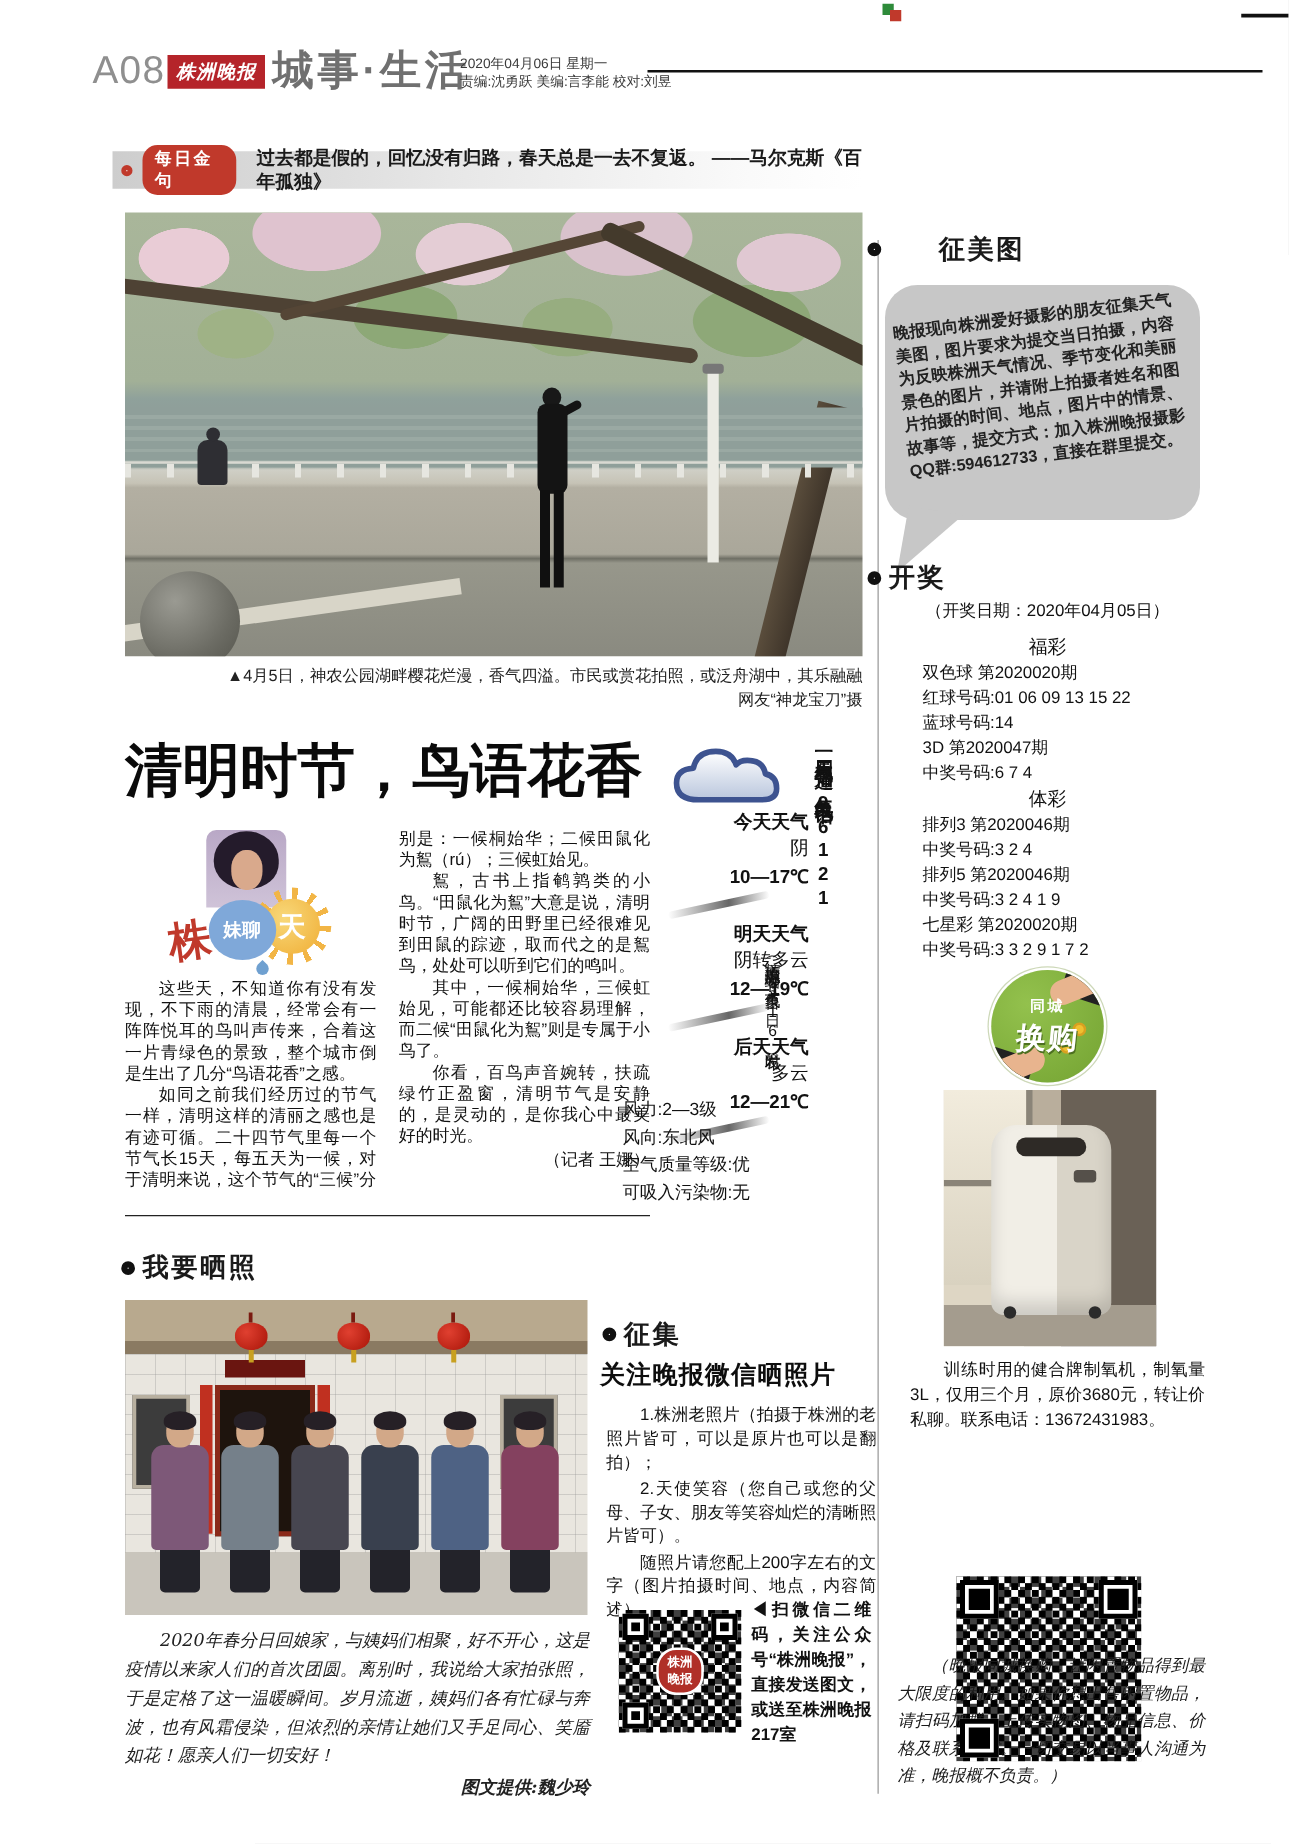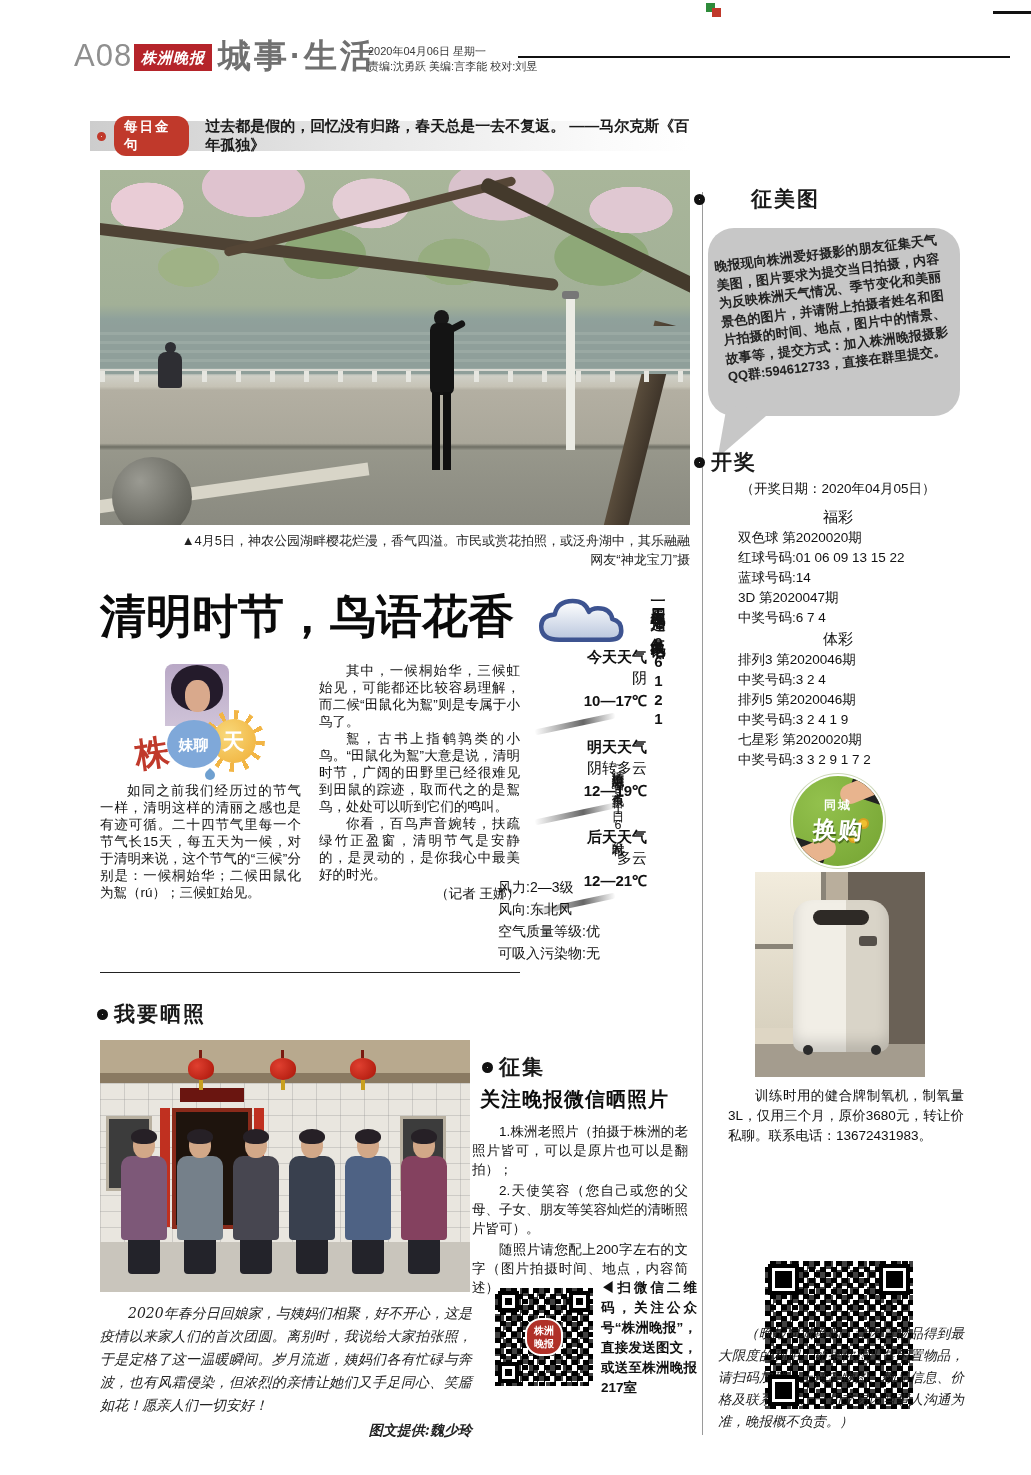--- a/index.html
+++ b/index.html
@@ -131,21 +131,21 @@
   .pg-body { width:46px; height:84px; margin:-2px auto 0; border-radius:10px 10px 4px 4px; }
   .pg-legs { width:32px; height:34px; margin:0 auto; background:#23232a; border-radius:0 0 4px 4px; }
   .story { left:100px; top:1302px; width:372px; font-family:"DejaVu Serif", serif; font-style:italic;
     font-size:14px; line-height:23px; color:#222; text-align:justify; }
   .story .txt { text-indent:2em; }
   .story .credit { text-align:right; margin-top:2px; font-weight:bold; }
 
   
   .zhengji-hd { left:480px; top:1053px; width:216px; }
   .zhengji-title { left:480px; top:1086px; width:220px; font-size:20px; font-weight:900; color:#0d0d0d; letter-spacing:1px; }
-  .zhengji-items { left:472px; top:1122px; width:216px; font-size:13.5px; line-height:19px; text-align:justify; color:#111; }
+  .zhengji-items { left:485px; top:1122px; width:216px; font-size:13.5px; line-height:19px; text-align:justify; color:#111; }
   .zhengji-items p { text-indent:2em; margin-bottom:2px; }
   .qr { background-color:#fff; position:relative; overflow:hidden;
     background-image:repeating-conic-gradient(#000 0% 25%, #fff 25% 50%); background-size:11px 11px; }
   .qr::after { content:''; position:absolute; inset:0;
     background-image:repeating-conic-gradient(#000 0% 25%, transparent 25% 50%); background-size:17px 17px; opacity:.75; }
   .qr-eye { position:absolute; width:21%; height:21%; background:#fff; border:4px solid #000; z-index:2; }
   .qr-eye::before { content:''; position:absolute; inset:3px; background:#000; }
   .qr-eye.tl { left:3px; top:3px; } .qr-eye.tr { right:3px; top:3px; } .qr-eye.bl { left:3px; bottom:3px; }
   .qr1 { left:495px; top:1288px; width:98px; height:98px; }
   .qr-seal { position:absolute; inset:0; margin:auto; width:38px; height:38px; background:#b03028; border:2px solid #fff;
@@ -299,23 +299,24 @@
       <div class="lt-avatar"></div>
       <div class="lt-char">株</div>
       <div class="lt-cloud">
           <span>妹聊</span>
         </div>
       <div class="lt-sun">
           <span>天</span>
         </div>
       <div class="lt-drop"></div>
     </div>
+    <p>这些天，不知道你有没有发现，不下雨的清晨，经常会有一阵阵悦耳的鸟叫声传来，合着这一片青绿色的景致，整个城市倒是生出了几分“鸟语花香”之感。</p>
     <p>如同之前我们经历过的节气一样，清明这样的清丽之感也是有迹可循。二十四节气里每一个节气长15天，每五天为一候，对于清明来说，这个节气的“三候”分别是：一候桐始华；二候田鼠化为鴽（rú）；三候虹始见。</p>
+    <p>鴽，古书上指鹌鹑类的小鸟。“田鼠化为鴽”大意是说，清明时节，广阔的田野里已经很难见到田鼠的踪迹，取而代之的是鴽鸟，处处可以听到它们的鸣叫。</p>
     <p>其中，一候桐始华，三候虹始见，可能都还比较容易理解，而二候“田鼠化为鴽”则是专属于小鸟了。</p>
-    <p>鴽，古书上指鹌鹑类的小鸟。“田鼠化为鴽”大意是说，清明时节，广阔的田野里已经很难见到田鼠的踪迹，取而代之的是鴽鸟，处处可以听到它们的鸣叫。</p>
     <p>你看，百鸟声音婉转，扶疏绿竹正盈窗，清明节气是安静的，是灵动的，是你我心中最美好的时光。</p>
     <div class="byline">（记者 王娜）</div>
   </div>
   <div class="abs article-divider"></div>
 
   <div class="abs sec-hd shaizhao-hd">
     <span class="sec-bullet"></span>
     <span class="sec-label">我要晒照</span>
     <span class="sec-bar"></span>
   </div>

